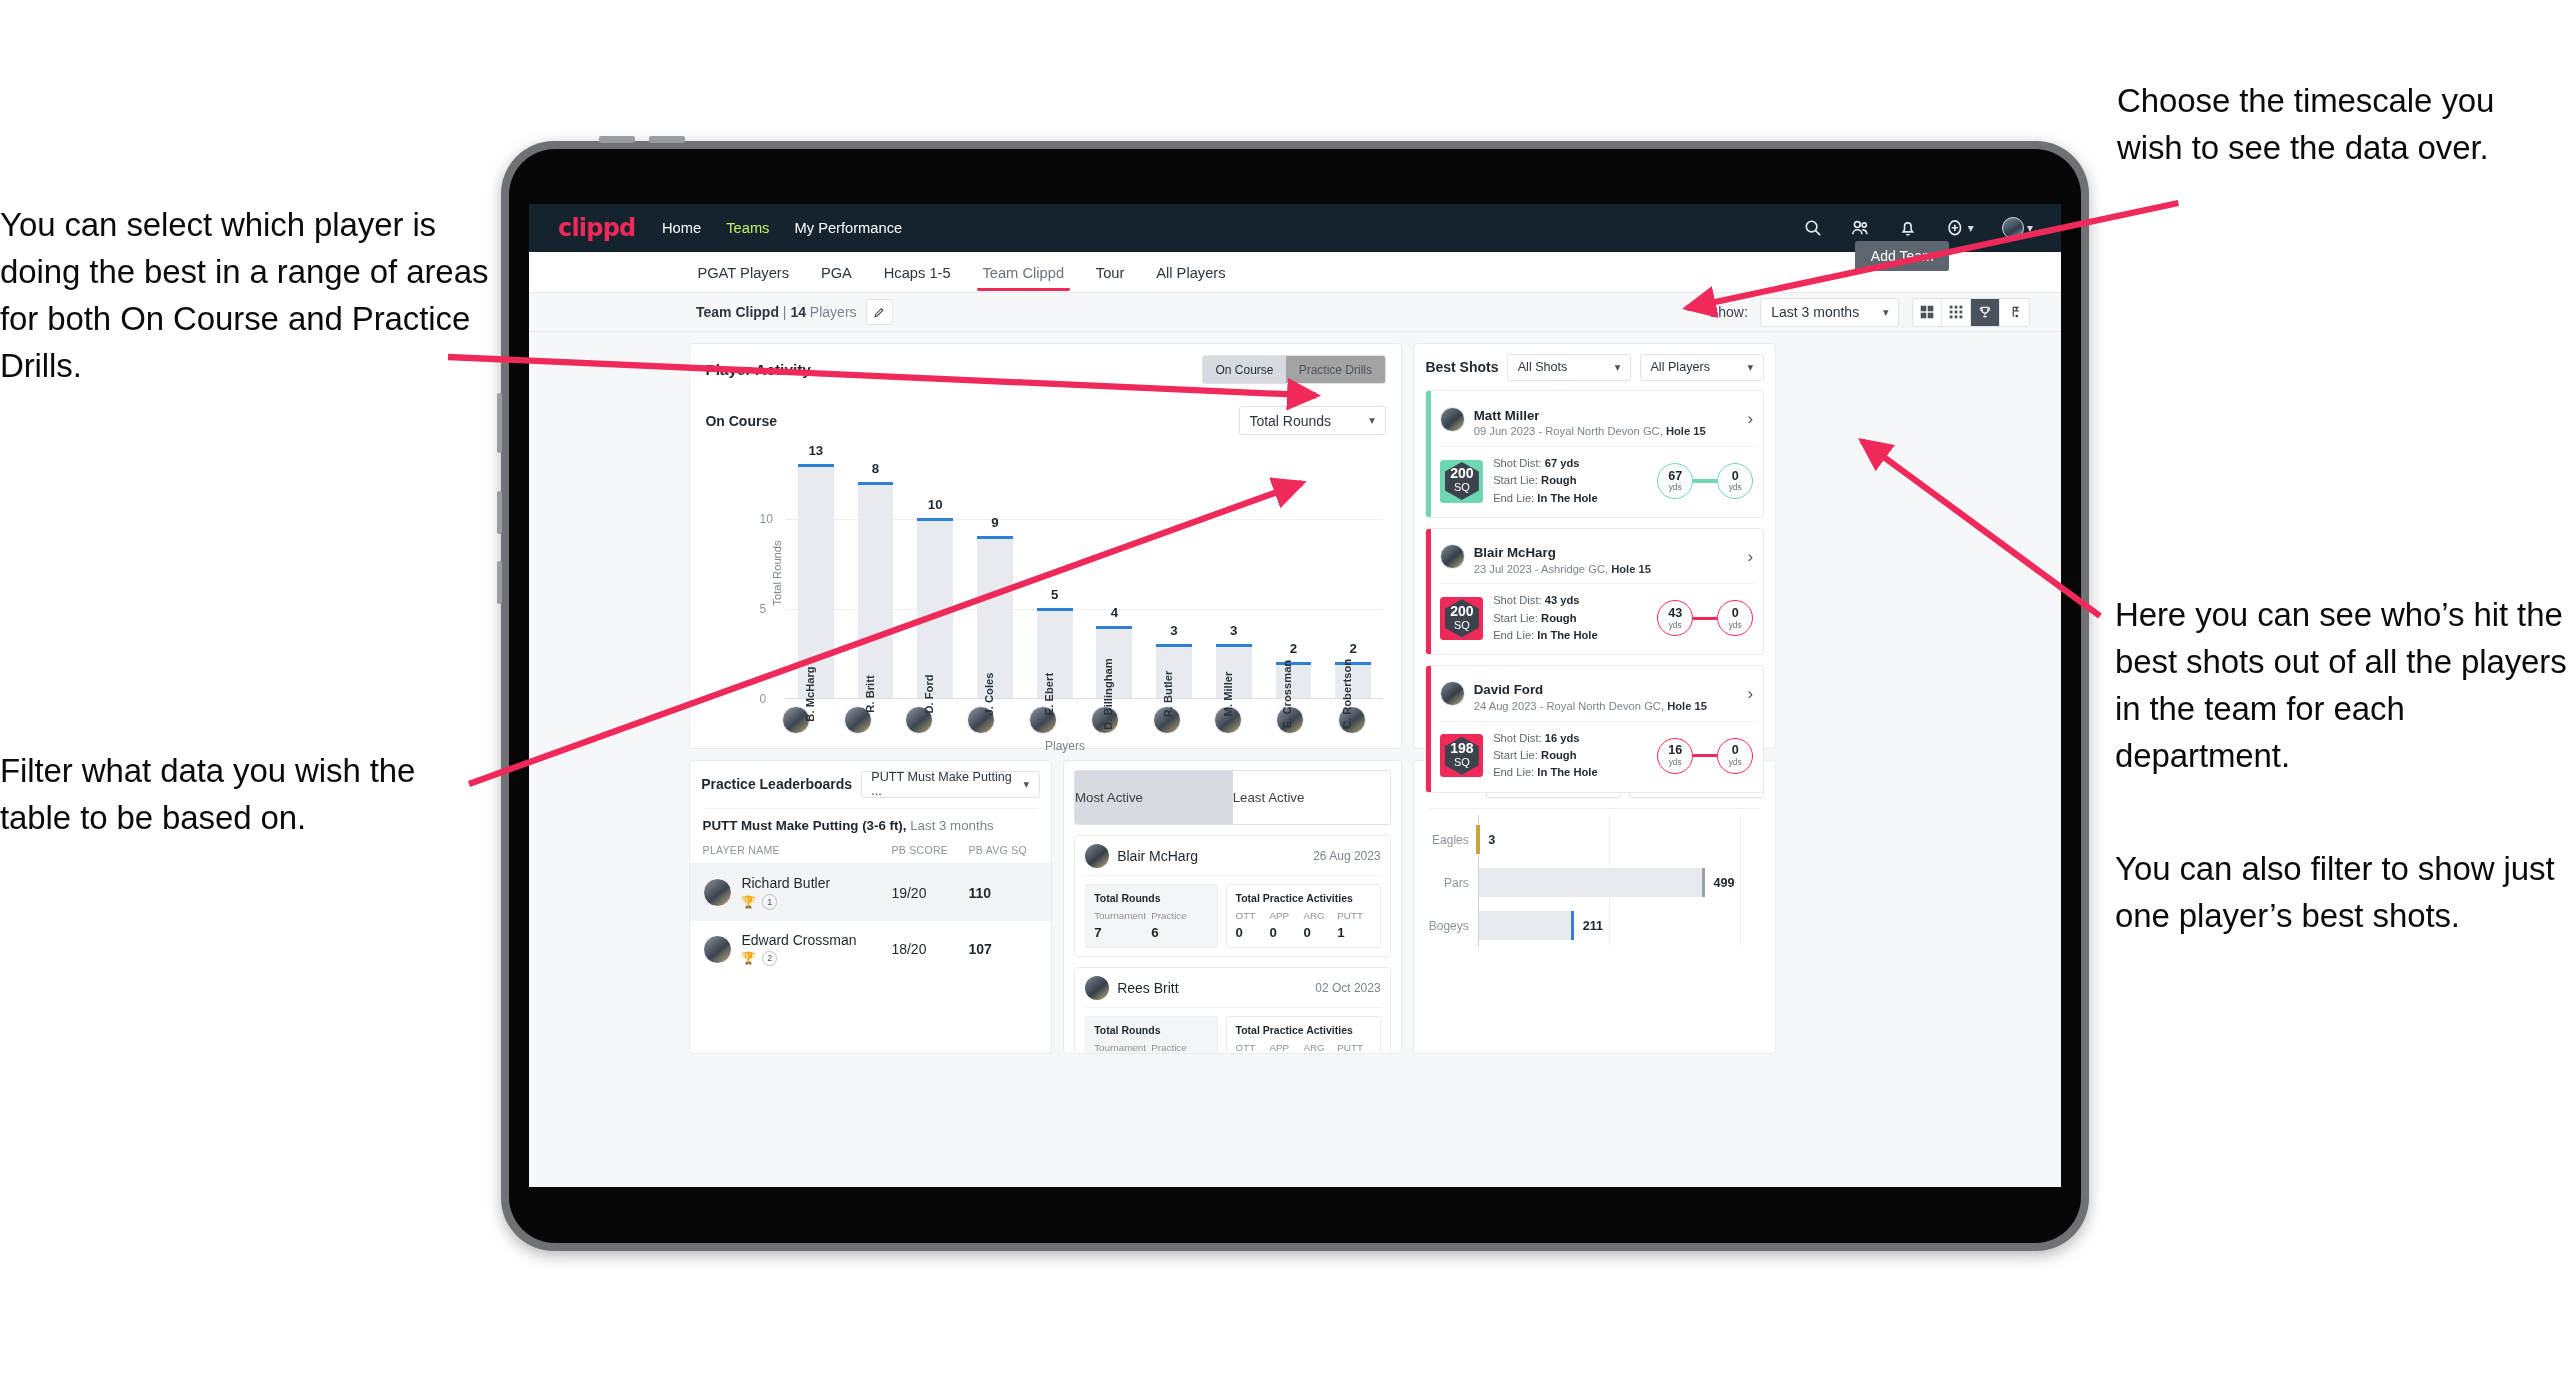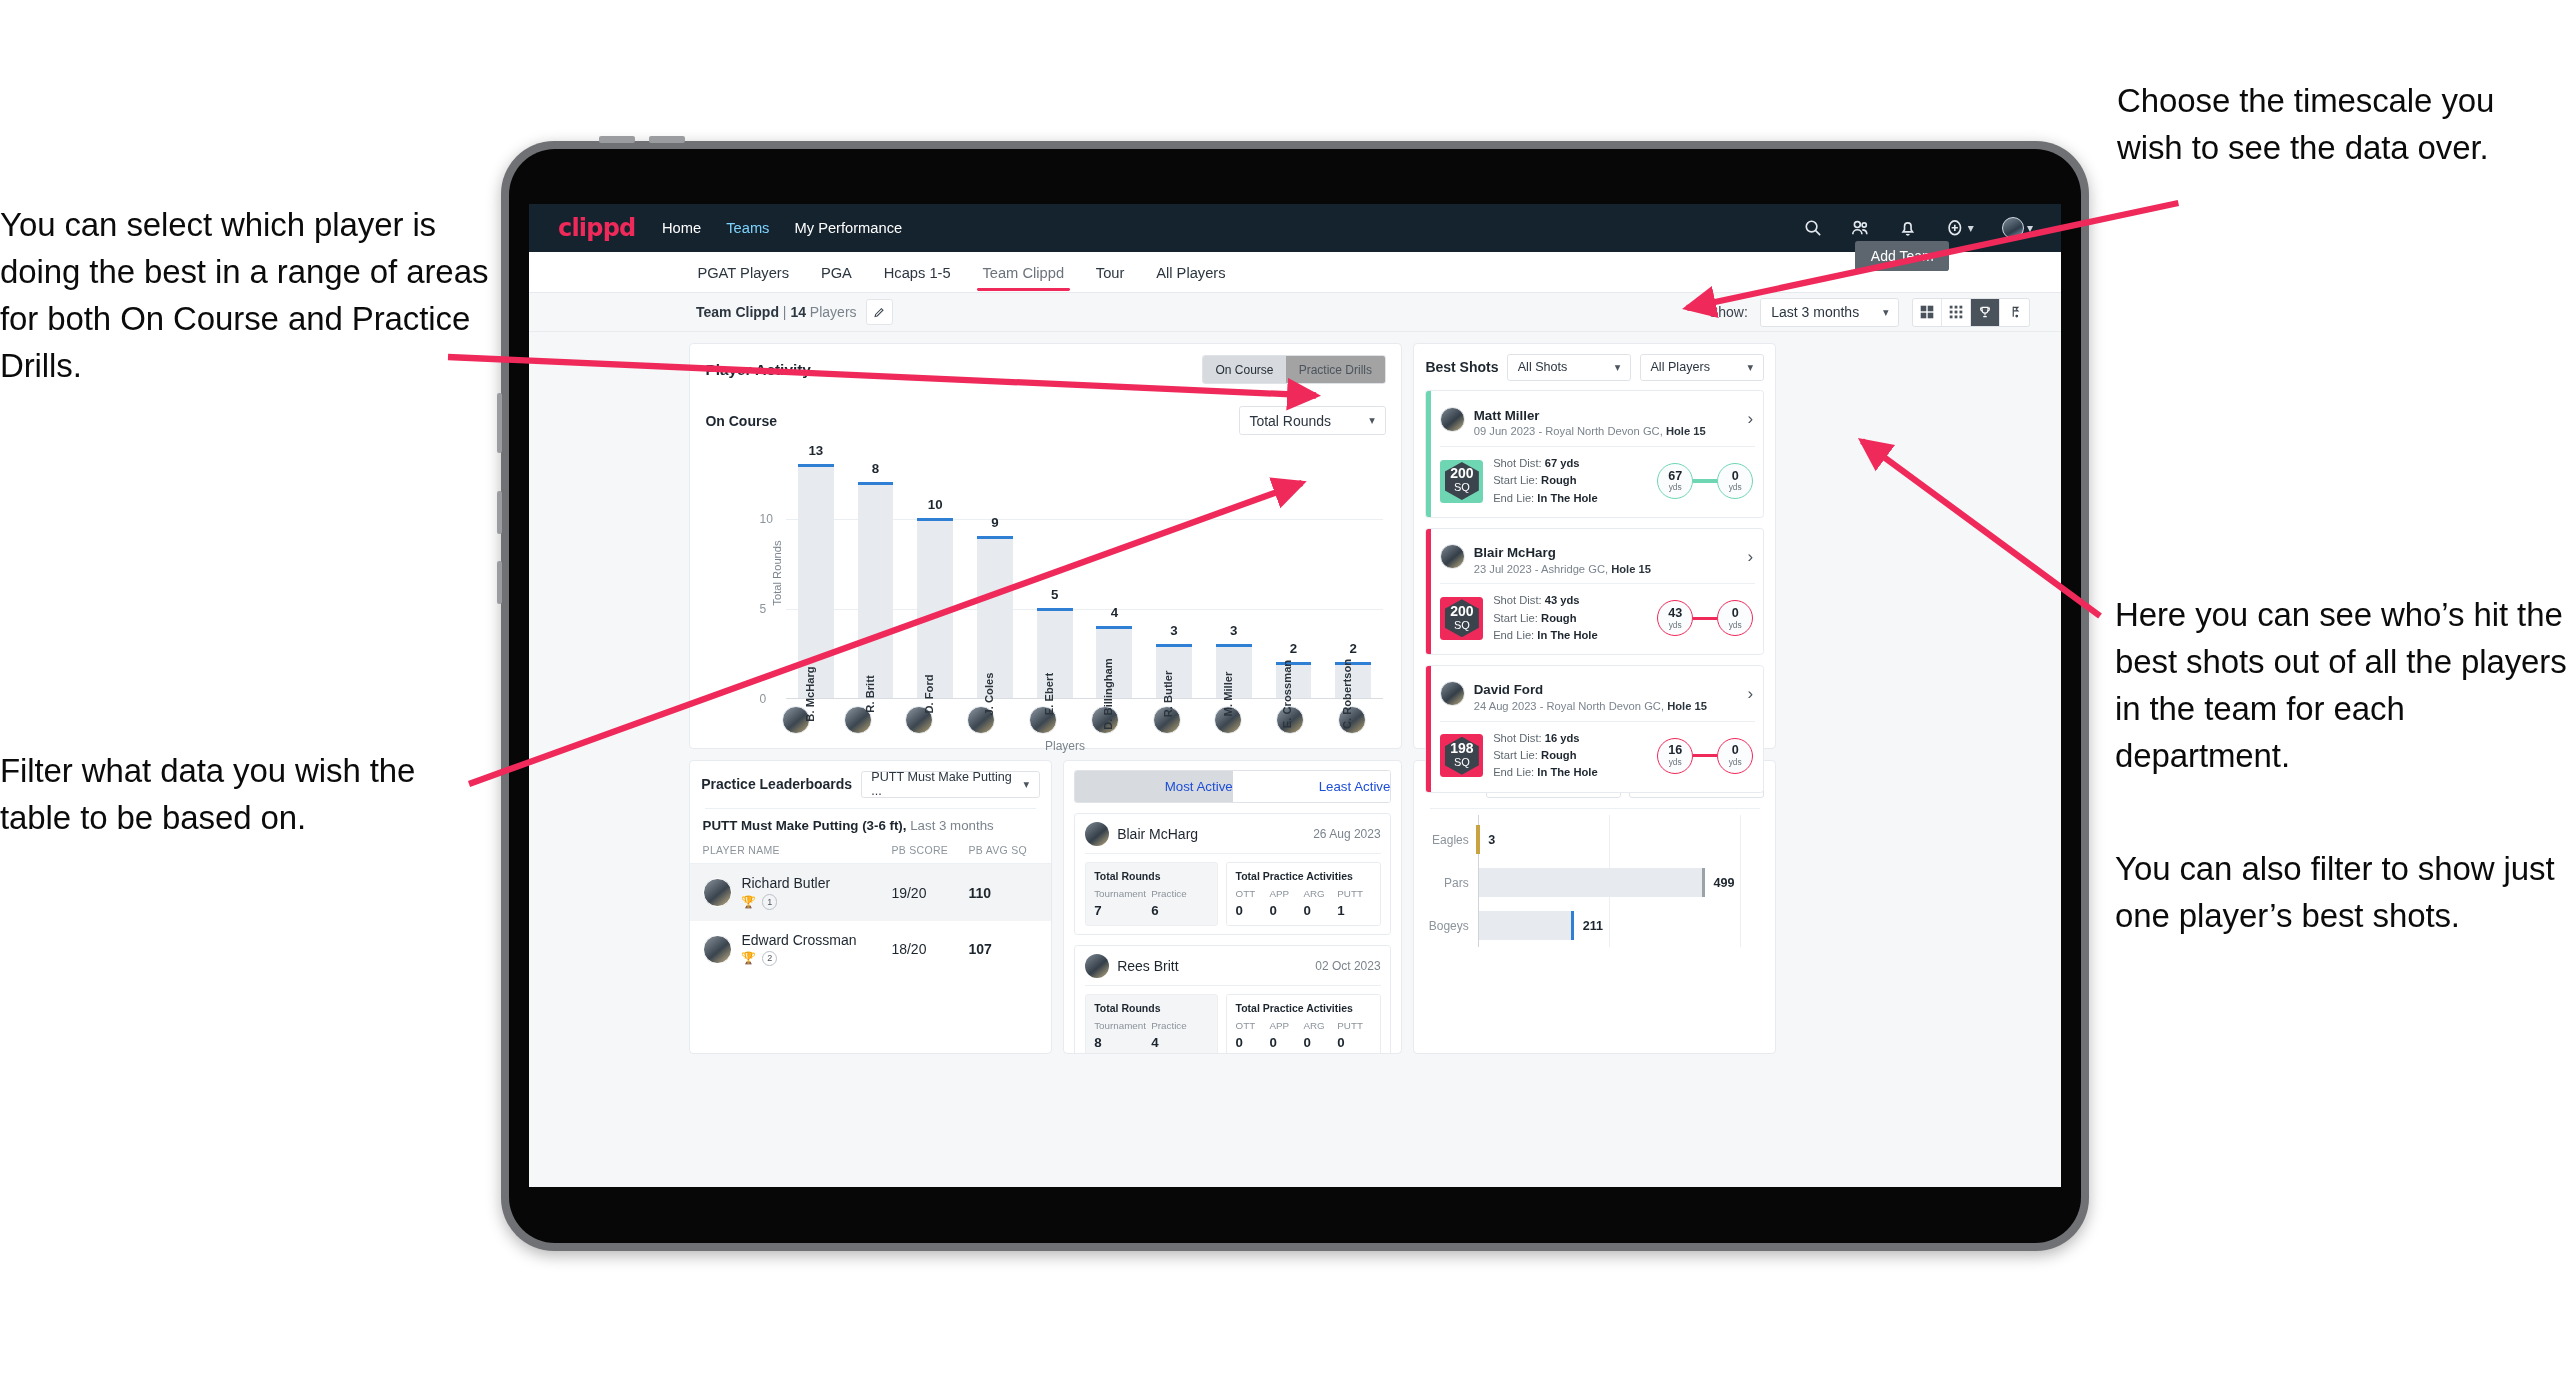--- a/index.html
+++ b/index.html
@@ -67,21 +67,21 @@
   .topbar {
     height:48px; background:#15232f;
     display:flex; align-items:center;
     padding:0 28px 0 29px;
   }
   .logo {
     color:#ef2a5b; font-size:24px; font-weight:700;
     letter-spacing:-0.8px; margin-right:26.6px; font-family:"DejaVu Sans", sans-serif;
   }
   .nav-links { display:flex; gap:25px; align-items:center; }
-  .nav-link { color:#7dd3fc; font-size:14.7px; }
+  .nav-link { color:#bef264; font-size:14.7px; }
   .nav-link.active { color:#ffffff; }
   .topbar-right { margin-left:auto; display:flex; align-items:center; gap:28px; }
   .ic { width:19.6px; height:19.6px; display:block; }
   .ic svg { width:100%; height:100%; display:block; }
   .avatar-nav {
     width:22.4px; height:22.4px; border-radius:50%;
     background:linear-gradient(150deg,#7d8b99,#2d3b49 60%,#8aa6bf);
     border:1.4px solid #cfd8e0;
   }
   .caret { color:#cfd6dd; font-size:12px; margin-left:2.8px; }
@@ -244,21 +244,21 @@
   .plb-badges { display:flex; align-items:center; gap:5.6px; margin-top:2.8px; }
   .trophy { font-size:12px; }
   .rankpill { width:15.4px; height:15.4px; border-radius:50%; border:0.7px solid #b9c0c7; font-size:9px;
               display:flex; align-items:center; justify-content:center; color:#4b545d; }
   .plb-score { width:77px; font-size:14px; color:#1d262f; }
   .plb-sq { width:70px; font-size:14px; color:#1d262f; font-weight:700; }
 
   
   #most-active { width:339px; height:294px; overflow:hidden; }
   .ma-tabs { display:flex; margin:8.4px 9.8px 0; border:0.7px solid #dfe3e8; border-radius:2.8px; overflow:hidden; }
-  .ma-tab { flex:1; text-align:right; font-size:13.3px; padding:8px 0; color:#1d4ed8; background:#fff; }
+  .ma-tab { flex:1; text-align:left; font-size:13.3px; padding:19px 0; color:#404040; background:#fff; }
   .ma-tab.on { background:#d7dade; }
   .ma-card { margin:9.8px 9.8px 0; border:0.7px solid #e7eaee; border-radius:3.5px; padding:8.4px 9.8px; }
   .ma-top { display:flex; align-items:center; }
   .ma-av { width:24px; height:24px; border-radius:50%; margin-right:8.4px;
            background:linear-gradient(140deg,#818c97,#343f49 55%,#bfae83); }
   .ma-name { font-size:14px; color:#1d262f; }
   .ma-date { margin-left:auto; font-size:12px; color:#7b848d; }
   .ma-sep { height:0.7px; background:#edf0f3; margin:7px 0 0; }
   .ma-stats { display:flex; gap:8.4px; margin-top:8.4px; }
   .ma-box { border:0.7px solid #e9ecef; border-radius:2.8px; padding:7px 8.4px; }

